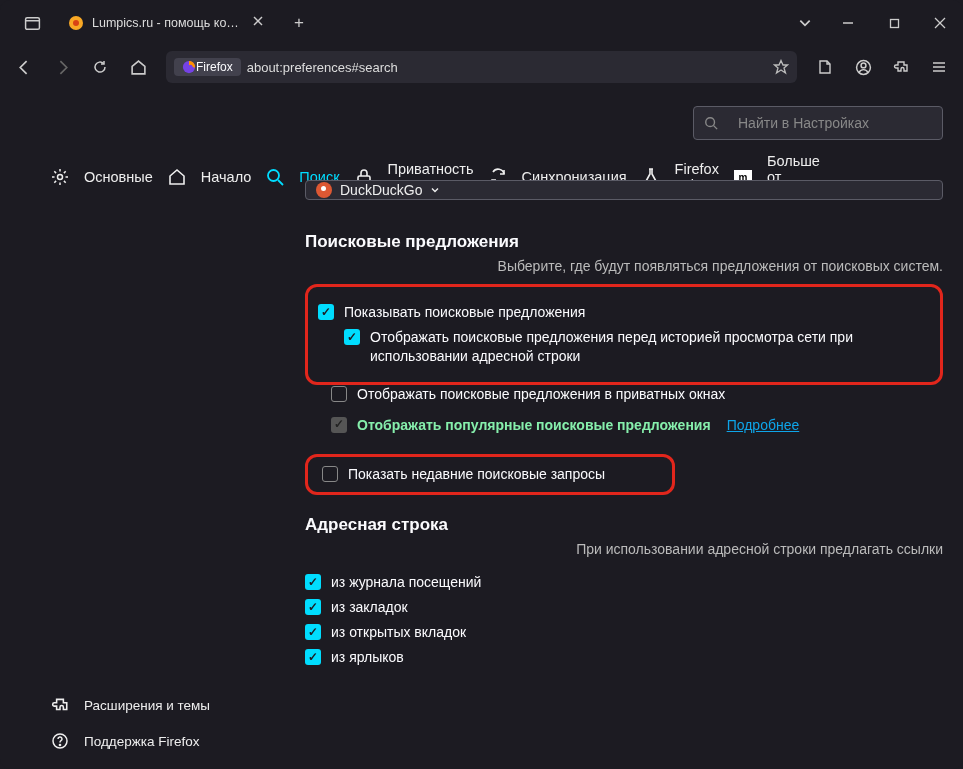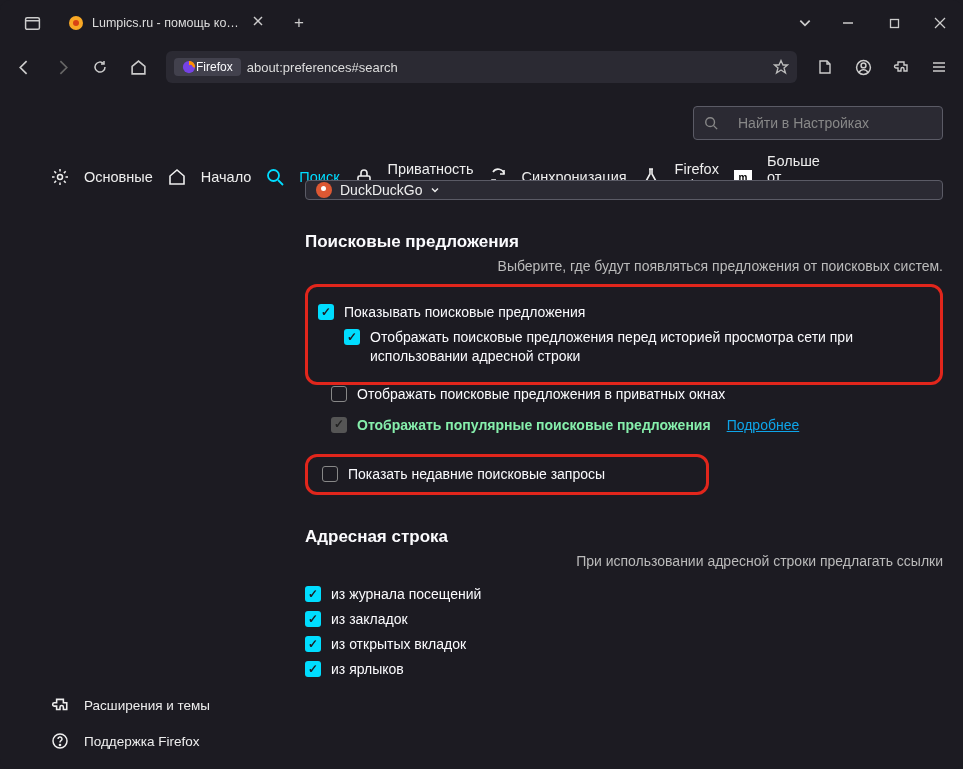--- a/index.html
+++ b/index.html
@@ -106,21 +106,21 @@
   }
   .chk.on { background: #00ddff; }
   .chk.off { border: 1.5px solid #888; }
   .chk.disabled-on { background: #555; }
   .chk .tick { color: #1c1b22; font-size: 12px; font-weight: bold; }
   .disabled-text { color: #86efac; font-weight: bold; }
   .link { color: #0ea5e9; text-decoration: underline; margin-left: 6px; }
 
   .highlight-box2 {
     border: 3px solid #e1261c; border-radius: 12px;
-    padding: 8px 14px; margin-top: 14px; width: 404px;
+    padding: 8px 14px; margin-top: 14px; width: 370px;
   }
 
   svg { display: block; }
 </style>
 </head>
 <body>
 
 <div class="titlebar">
   <div class="spaces-btn">
     <svg width="17" height="17" viewBox="0 0 16 16" fill="none" stroke="currentColor" stroke-width="1.4">
@@ -374,21 +374,21 @@
       <a class="link">Подробнее</a>
     </div>
 
     <div class="highlight-box2">
       <div class="check-row" style="margin:0">
         <span class="chk off"></span>
         <span>Показать недавние поисковые запросы</span>
       </div>
     </div>
 
-    <div class="section-title" style="margin-top:32px">Адресная строка</div>
+    <div class="section-title" style="margin-top:20px">Адресная строка</div>
     <div class="section-sub">При использовании адресной строки предлагать ссылки</div>
 
     <div style="margin-top:10px">
       <div class="check-row">
         <span class="chk on">
             <span class="tick">✓</span>
           </span>
         <span>из журнала посещений</span>
       </div>
       <div class="check-row">

